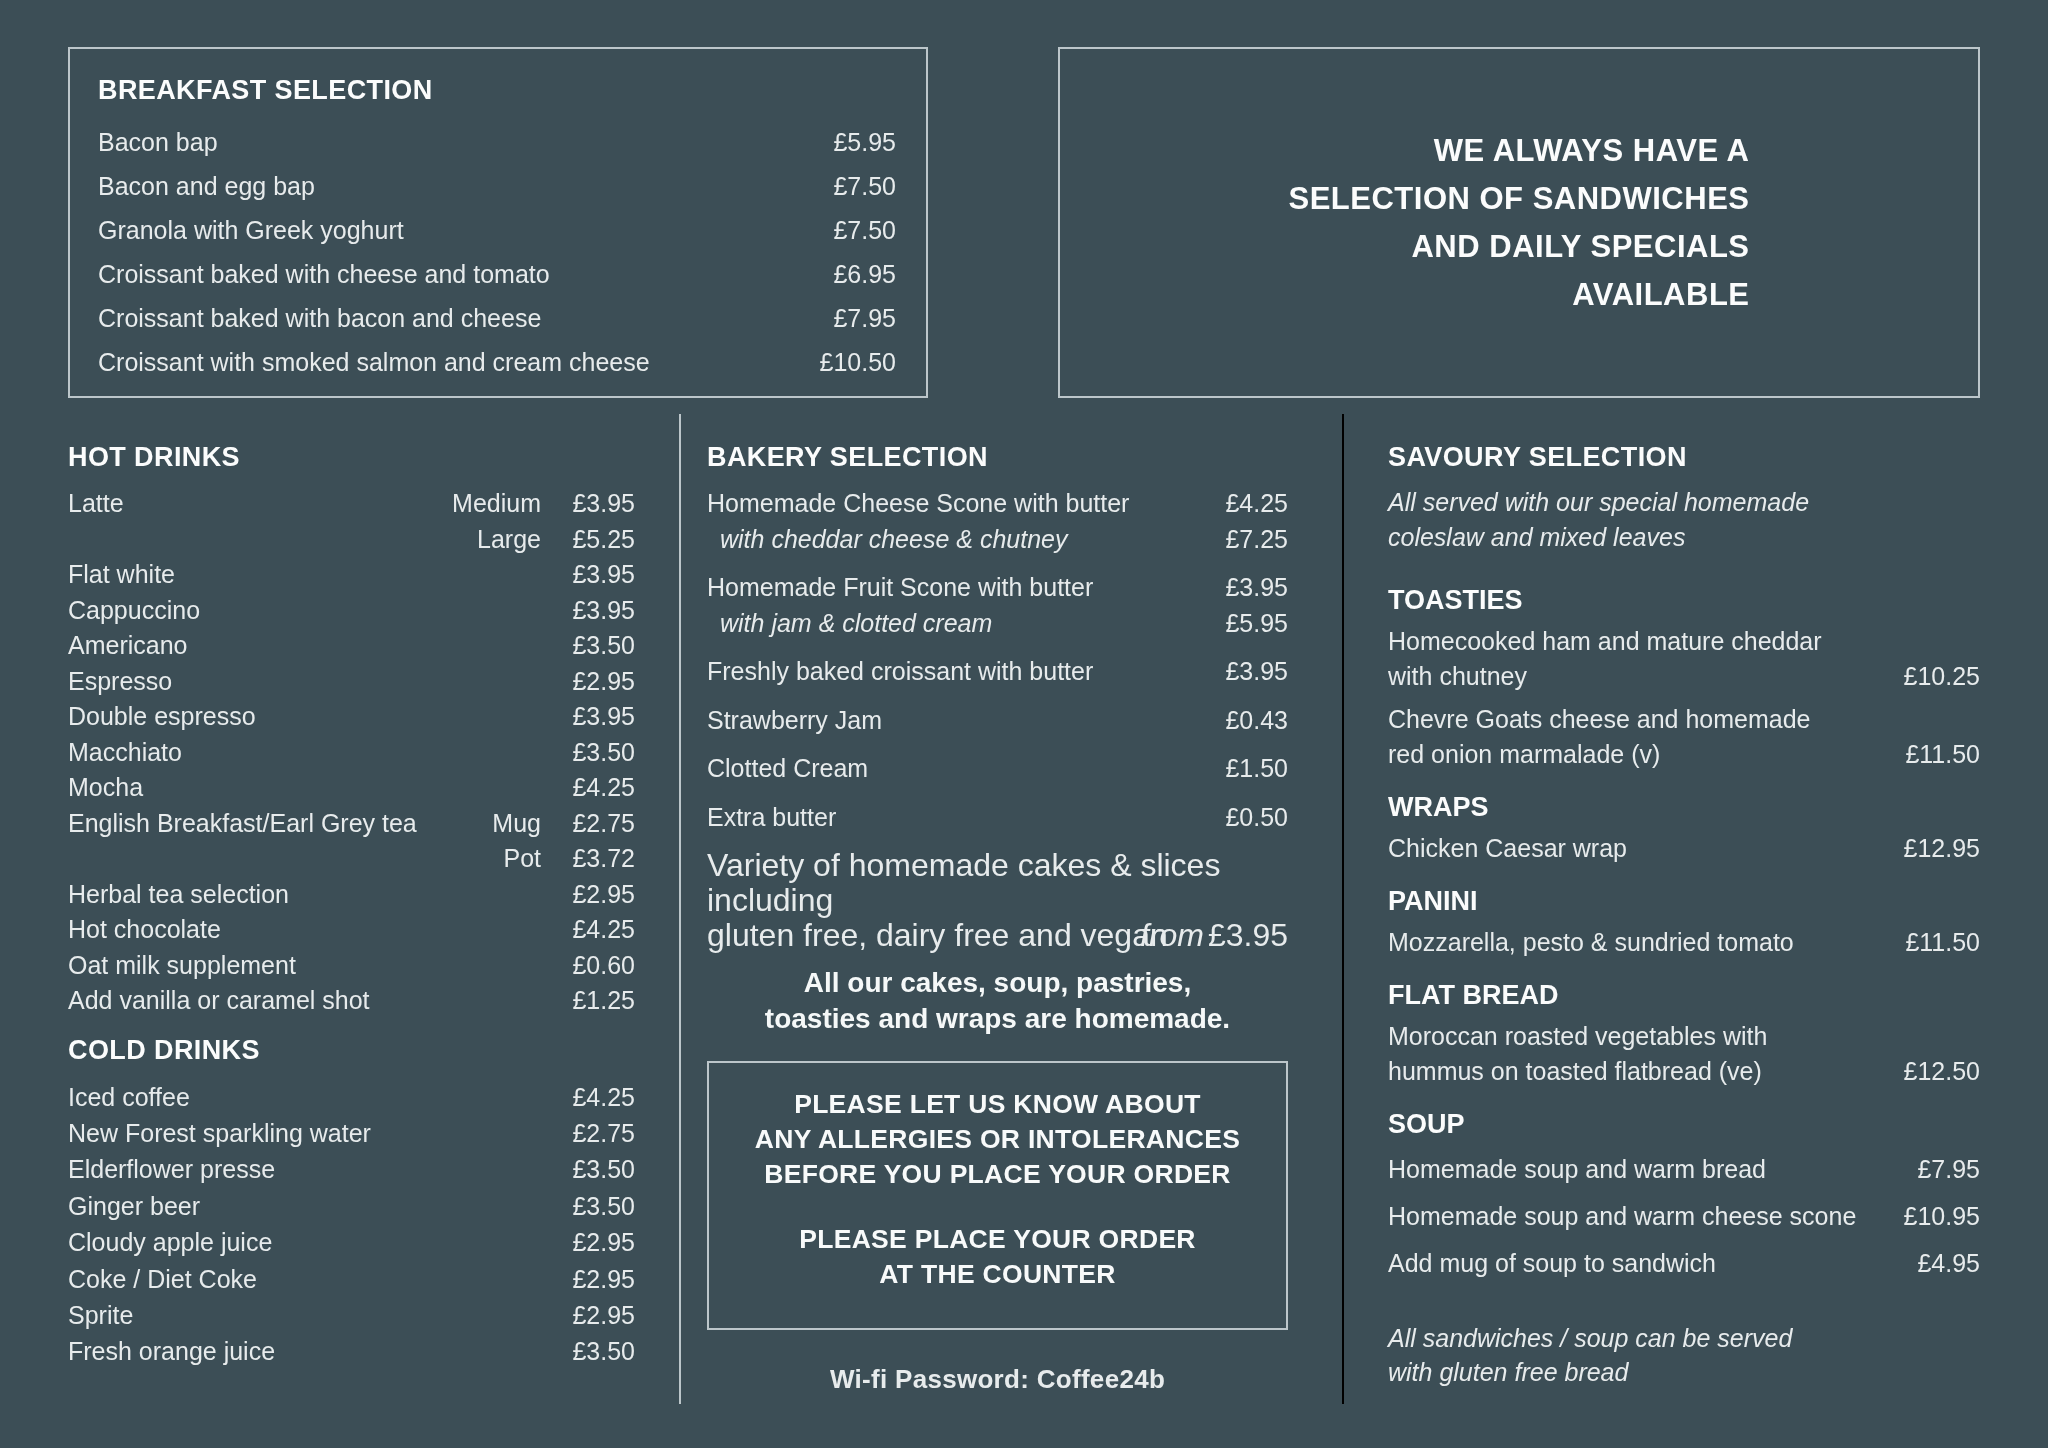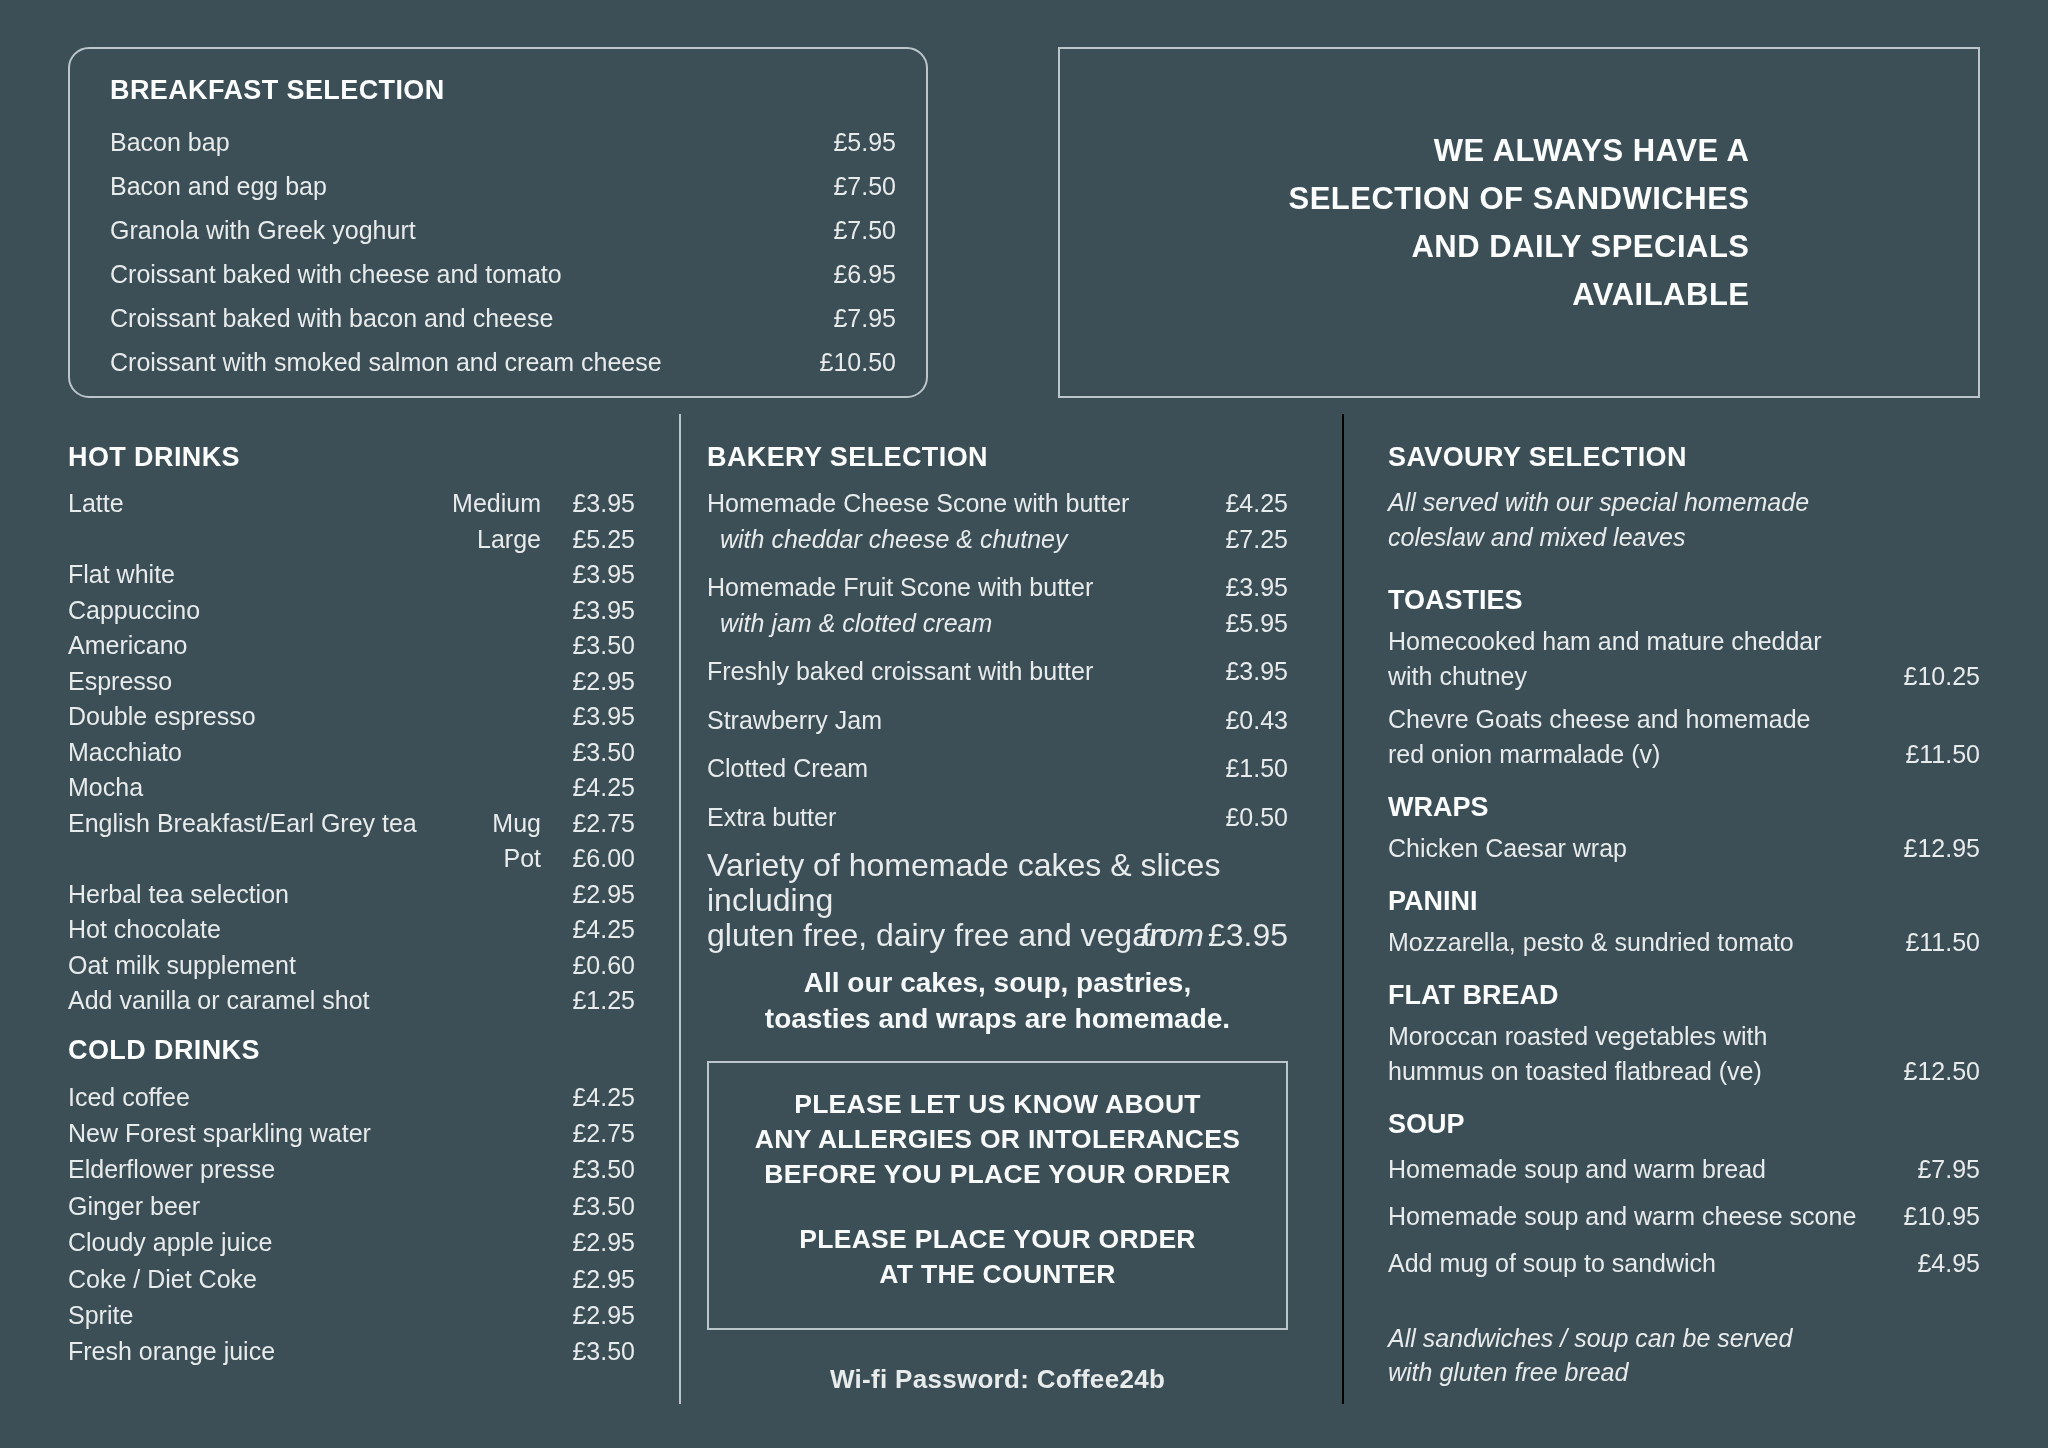--- a/index.html
+++ b/index.html
@@ -8,21 +8,21 @@
     background:#3C4E56;
     font-family:"Liberation Sans","DejaVu Sans",sans-serif;
     color:#E7EBEC;
     position:relative;
     overflow:hidden;
   }
   .page{position:absolute;inset:0;}
   
   .top-row{position:absolute;left:68px;top:47px;width:1912px;height:351px;display:flex;justify-content:space-between;}
   .box{box-sizing:border-box;border:2px solid #BCC6CA;height:351px;}
-  .bf-box{width:860px;padding:26px 30px 0 40px;border-radius:21px;}
+  .bf-box{width:860px;padding:26px 30px 0 28px;}
   .notice-box{width:922px;display:flex;align-items:center;justify-content:center;text-align:right;}
   .sec-title{font-size:27px;font-weight:bold;color:#FBFCFC;line-height:31px;letter-spacing:.4px;margin:0;}
   .bf-items{margin-top:14px;}
   .bf-row{display:flex;align-items:baseline;line-height:44px;font-size:25px;white-space:nowrap;}
   .nm{flex:1;min-width:0;}
   .pr{flex:none;min-width:94px;text-align:right;}
   .notice-text{font-size:31px;font-weight:bold;color:#FBFCFC;line-height:48px;letter-spacing:.5px;}
   
   .columns{position:absolute;left:68px;top:414px;width:1912px;height:990px;display:flex;}
   .col{box-sizing:border-box;padding-top:28px;}
@@ -147,21 +147,21 @@
           <span class="pr">£4.25</span>
         </div>
         <div class="row">
           <span class="nm">English Breakfast/Earl Grey tea</span>
           <span class="sz">Mug</span>
           <span class="pr">£2.75</span>
         </div>
         <div class="row">
           <span class="nm"></span>
           <span class="sz">Pot</span>
-          <span class="pr">£6.00</span>
+          <span class="pr">£3.72</span>
         </div>
         <div class="row">
           <span class="nm">Herbal tea selection</span>
           <span class="pr">£2.95</span>
         </div>
         <div class="row">
           <span class="nm">Hot chocolate</span>
           <span class="pr">£4.25</span>
         </div>
         <div class="row">

